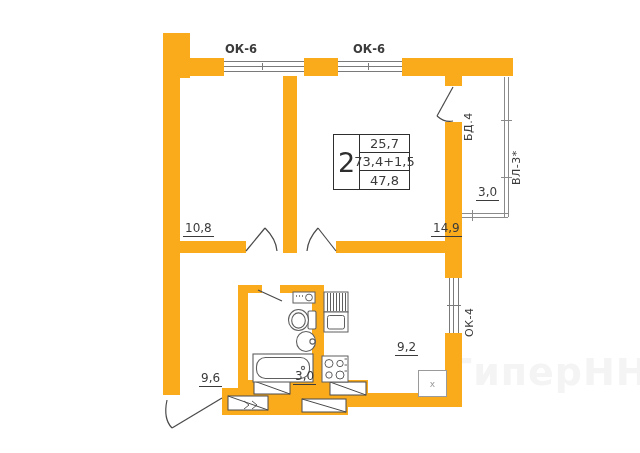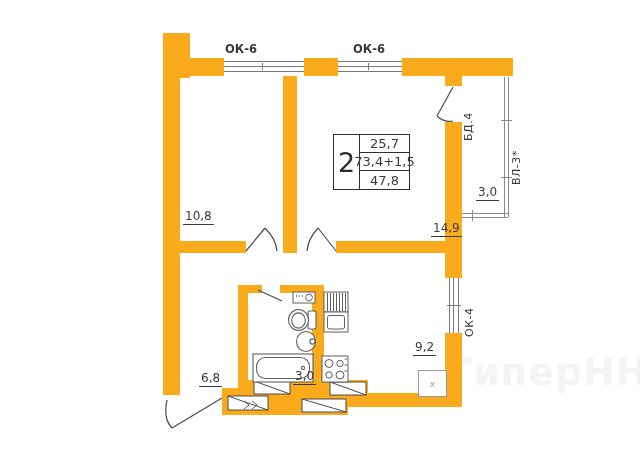--- a/index.html
+++ b/index.html
@@ -148,25 +148,25 @@
   </svg>
 
   <div class="xmark">x</div>
 
   <div class="lbl wlabel" style="left:214px;top:43px;width:54px;text-align:center">ОК-6</div>
   <div class="lbl wlabel" style="left:342px;top:43px;width:54px;text-align:center">ОК-6</div>
   <div class="lbl vlabel" style="left:463px;top:93px;height:48px">БД.4</div>
   <div class="lbl vlabel" style="left:511px;top:127px;height:58px">ВЛ-3*</div>
   <div class="lbl vlabel" style="left:464px;top:287px;height:50px">ОК-4</div>
 
-  <div class="lbl" style="left:183px;top:210px"><span class="area">10,8</span></div>
+  <div class="lbl" style="left:183px;top:222px"><span class="area">10,8</span></div>
   <div class="lbl" style="left:431px;top:222px"><span class="area">14,9</span></div>
-  <div class="lbl" style="left:199px;top:372px"><span class="area">6,8</span></div>
+  <div class="lbl" style="left:199px;top:372px"><span class="area">9,6</span></div>
   <div class="lbl" style="left:293px;top:370px"><span class="area">3,0</span></div>
-  <div class="lbl" style="left:413px;top:341px"><span class="area">9,2</span></div>
+  <div class="lbl" style="left:395px;top:341px"><span class="area">9,2</span></div>
   <div class="lbl" style="left:476px;top:186px"><span class="area">3,0</span></div>
 
   <div class="spec">
     <div class="rooms">2</div>
     <div class="cell">25,7</div>
     <div class="cell">73,4+1,5</div>
     <div class="cell">47,8</div>
   </div>
 
 </div>

